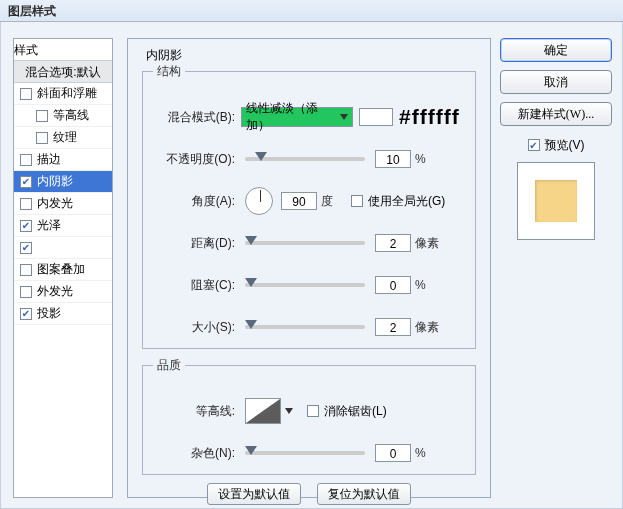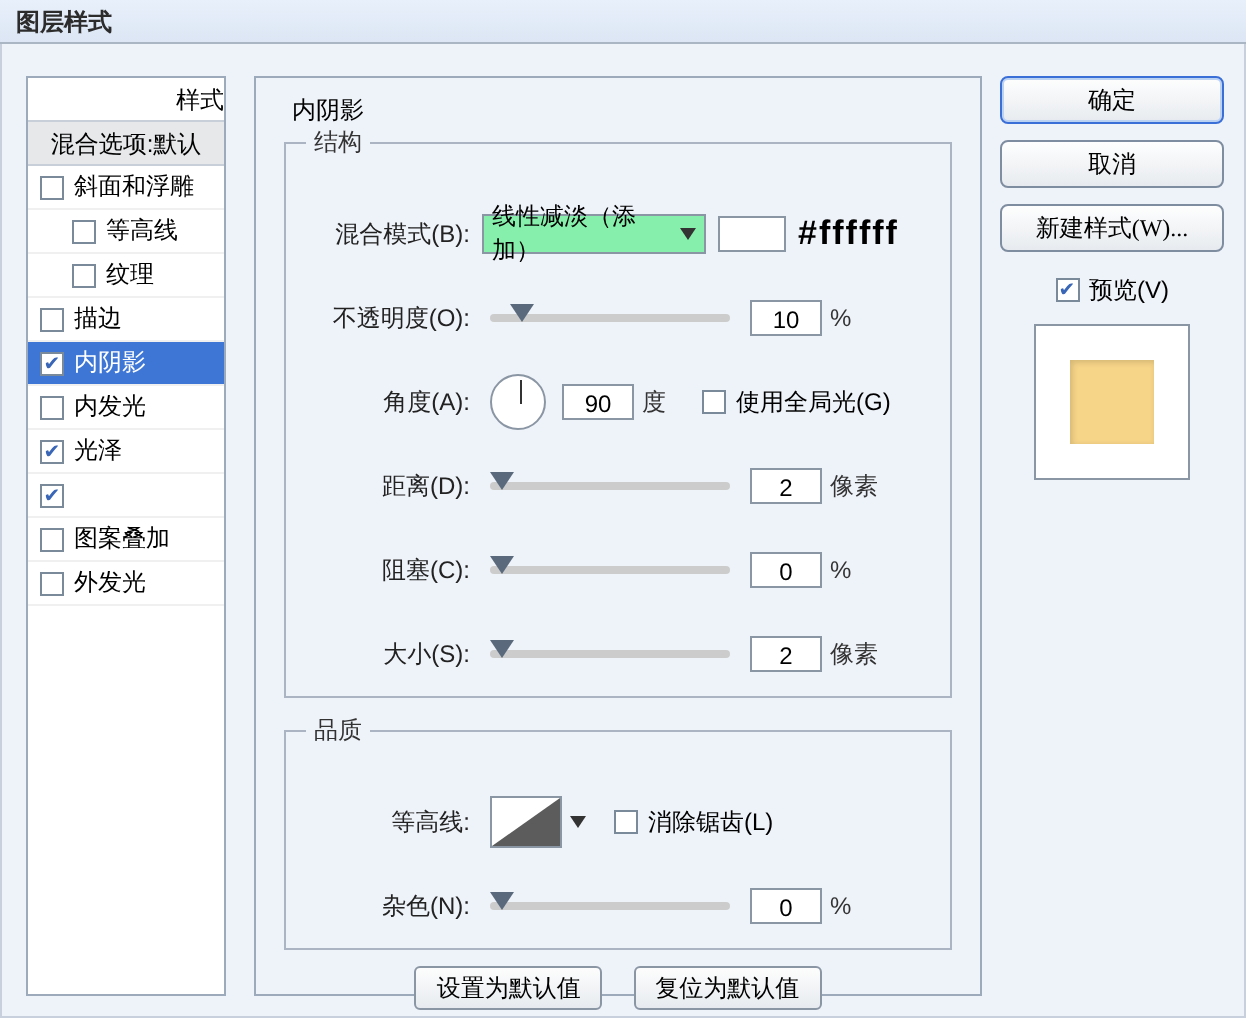--- a/index.html
+++ b/index.html
@@ -31,21 +31,21 @@
   }
   
   .styles-panel {
     position: absolute;
     left: 12px; top: 16px;
     width: 100px; height: 460px;
     border: 1px solid #9daabb;
     background: #ffffff;
   }
   .styles-head {
-    height: 22px; line-height: 22px; text-align: right;
+    height: 22px; line-height: 22px; text-align: left;
     border-bottom: 1px solid #c8cfd8;
   }
   .styles-blend {
     height: 22px; line-height: 22px; text-align: center;
     background: #e6e8ea;
     border-bottom: 1px solid #c8cfd8;
   }
   .style-row {
     height: 22px; display: flex; align-items: center;
     padding-left: 6px;
@@ -76,30 +76,30 @@
   fieldset {
     border: 1px solid #aab4c2;
     margin: 8px;
     padding: 8px 10px;
   }
   legend { padding: 0 4px; color: #333; }
   .row { display: flex; align-items: center; height: 26px; margin-top: 16px; }
   .lab { width: 88px; text-align: right; padding-right: 6px; color: #222; }
   .combo {
     height: 20px; width: 112px;
-    background: #86efac; border: 1px solid #8b96a4;
+    background: #22c55e; border: 1px solid #8b96a4;
     display: flex; align-items: center; justify-content: space-between;
     padding: 0 4px; margin-right: 6px;
   }
   .combo .tri { width:0;height:0;border-left:4px solid transparent;border-right:4px solid transparent;border-top:6px solid #333;}
   .swatch {
     width: 34px; height: 18px; border: 1px solid #8b96a4; background: #fff;
     margin-right: 6px;
   }
-  .hex { font-weight: bold; font-size: 17px; letter-spacing: 1px; }
+  .hex { font-weight: bold; font-size: 21px; letter-spacing: 1px; }
   .slider {
     flex: 1; max-width: 120px; height: 4px; background: #ccc; border-radius: 2px;
     position: relative; margin: 0 10px 0 4px;
   }
   .thumb {
     position: absolute; top: -5px;
     width: 0; height: 0;
     border-left: 6px solid transparent; border-right: 6px solid transparent;
     border-top: 9px solid #5a6a7c;
   }
@@ -197,20 +197,24 @@
         <div class="style-row">
           <span class="chk on"></span>
         </div>
         <div class="style-row">
           <span class="chk"></span>
           <span class="style-label">图案叠加</span>
         </div>
         <div class="style-row">
           <span class="chk"></span>
           <span class="style-label">外发光</span>
+        </div>
+        <div class="style-row">
+          <span class="chk on"></span>
+          <span class="style-label">投影</span>
         </div>
       </div>
   </div>
 
   <div class="center">
     <span class="center-title">内阴影</span>
     <div class="center-area">
 
       <fieldset>
         <legend>结构</legend>

